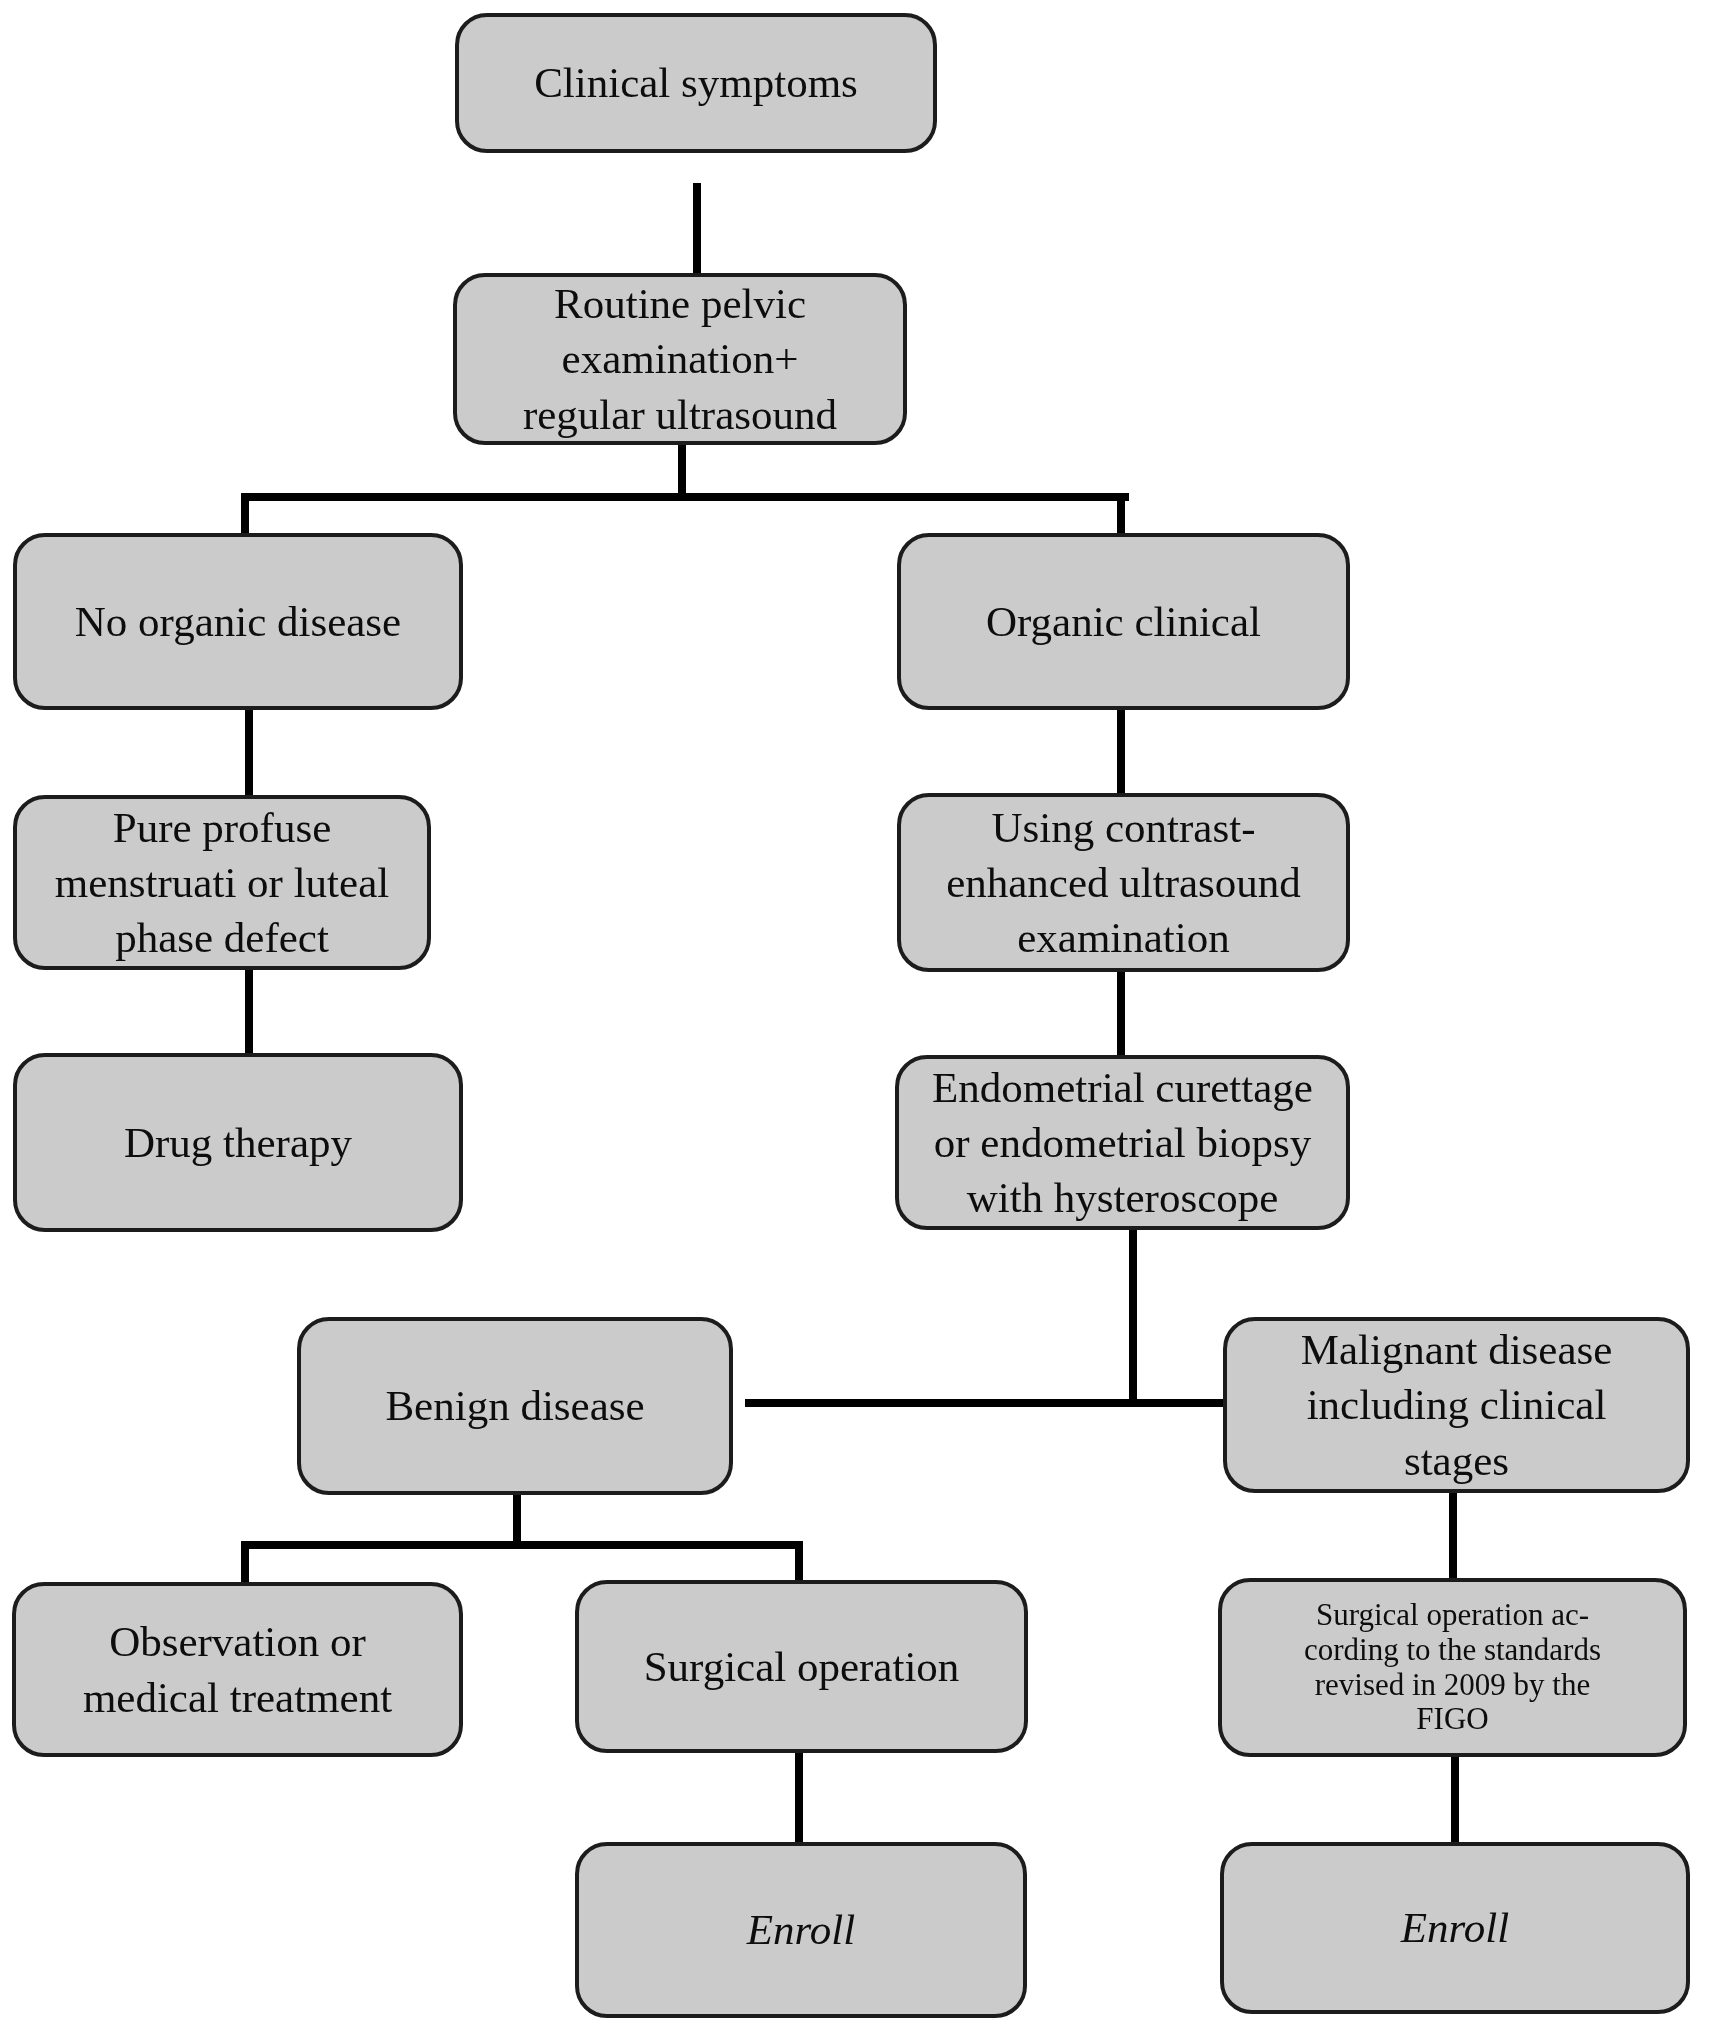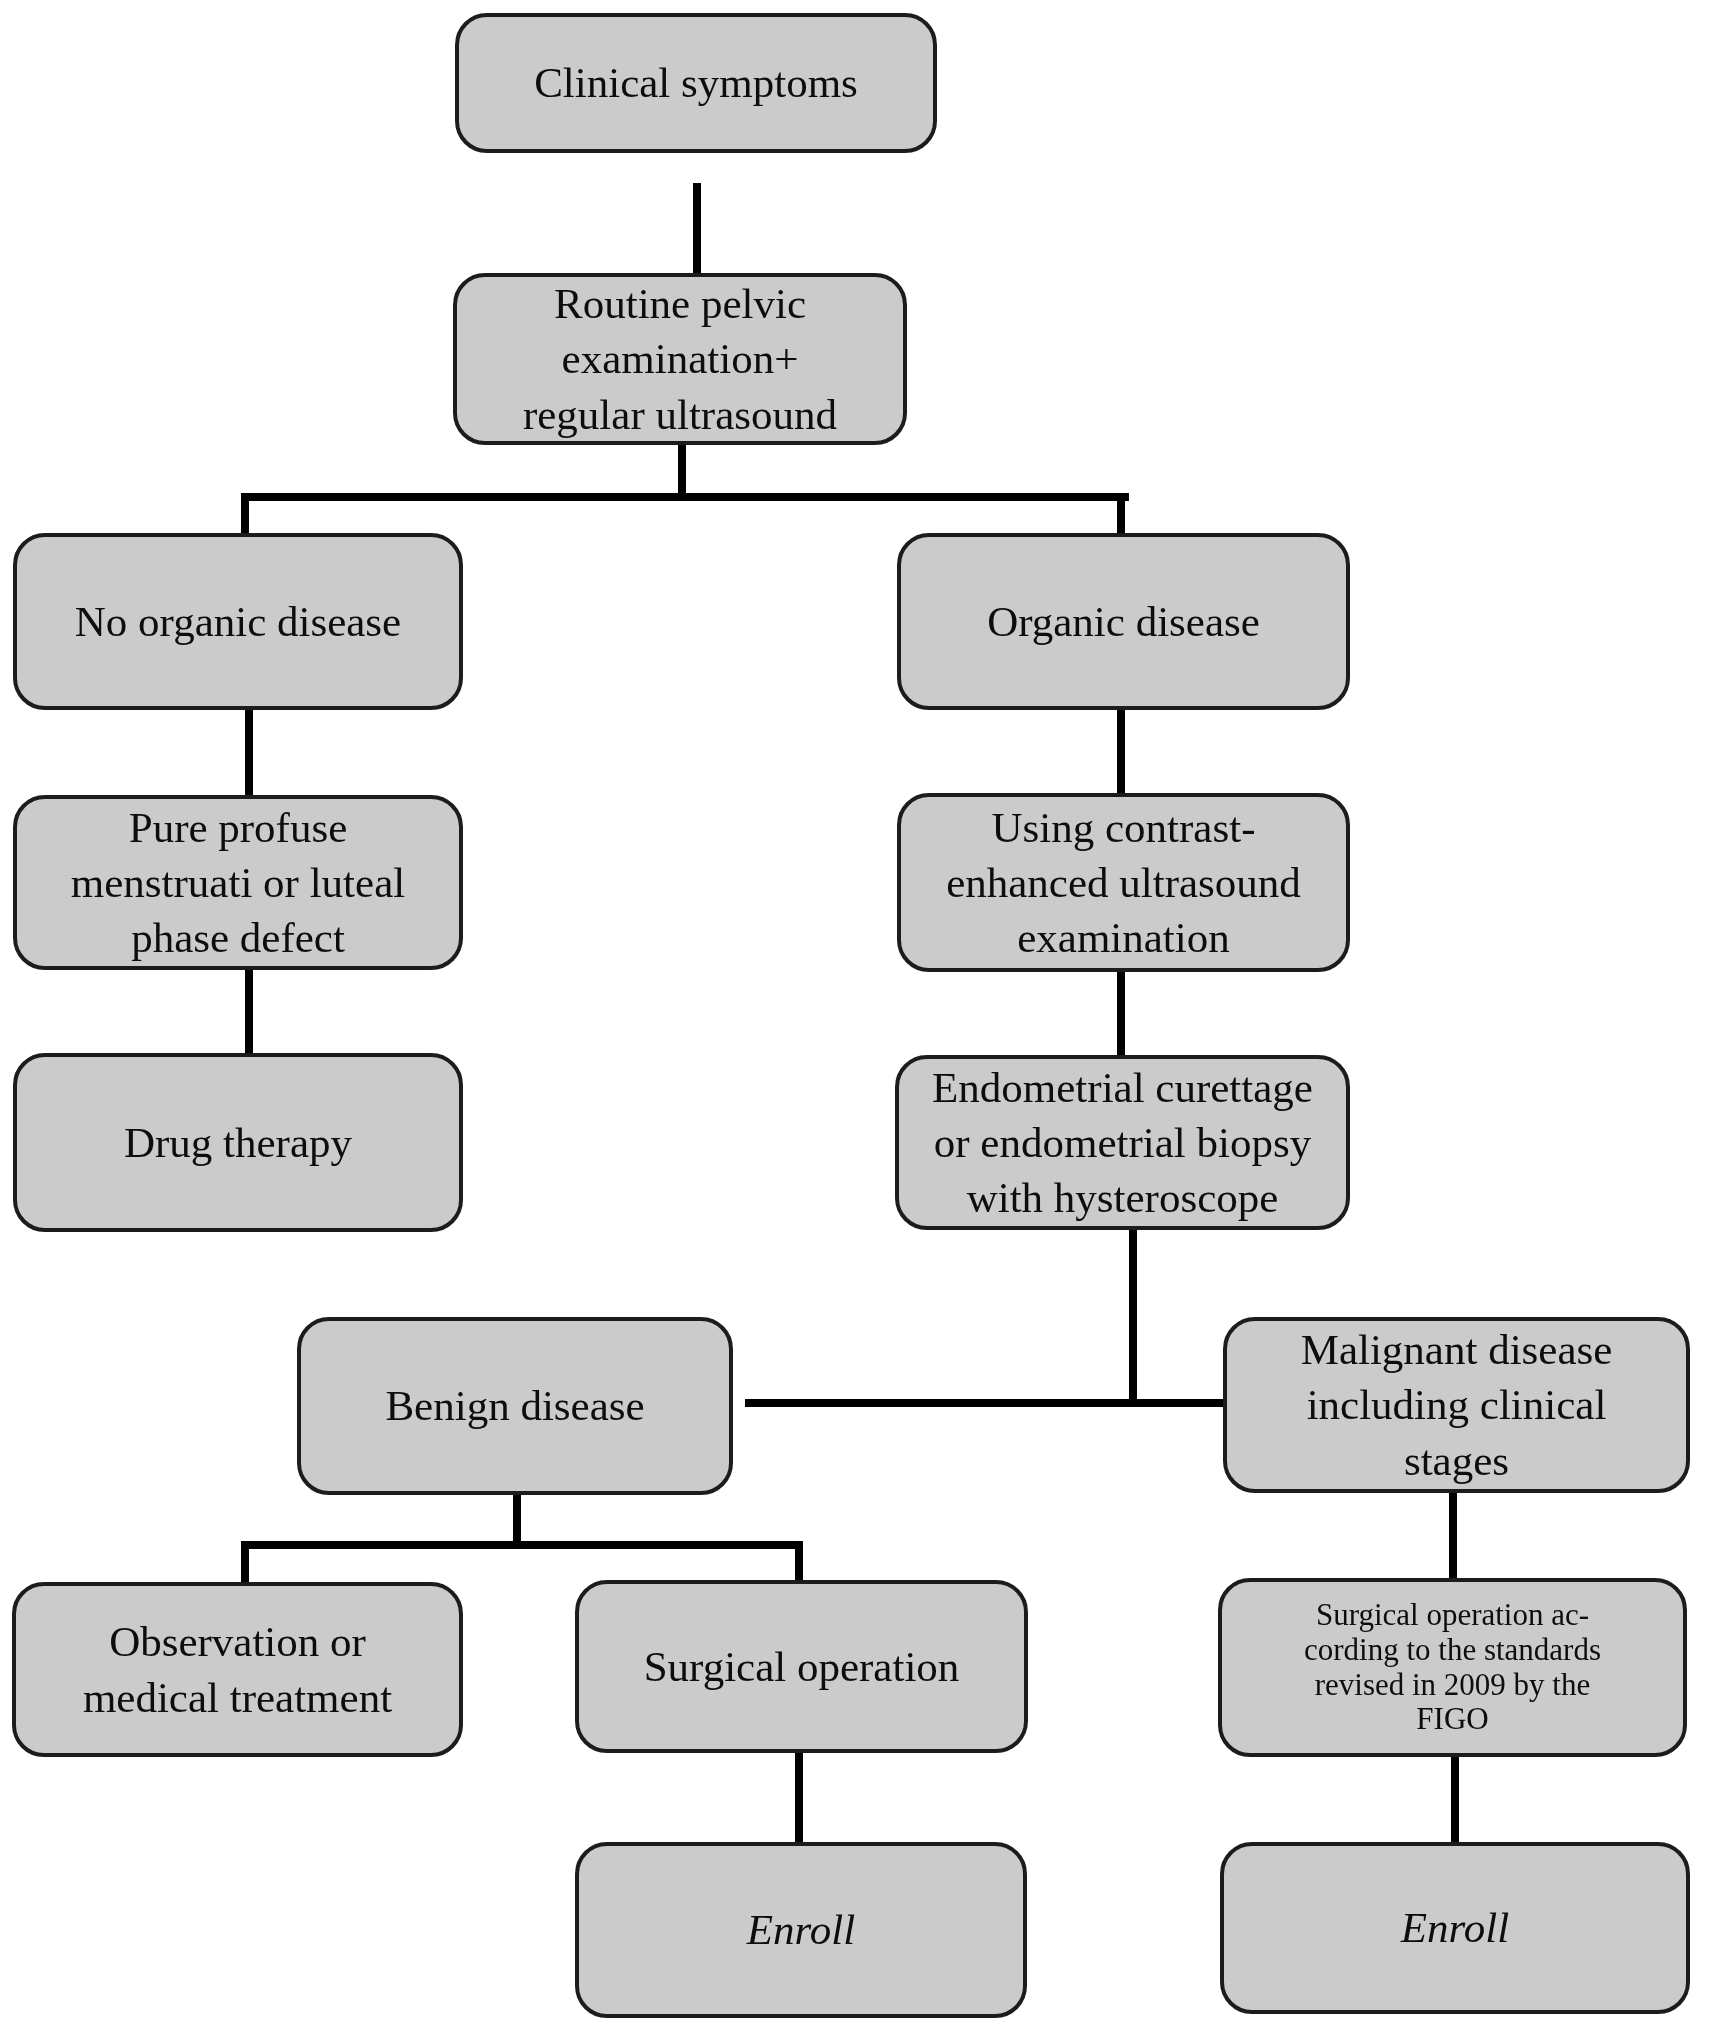--- a/index.html
+++ b/index.html
@@ -80,24 +80,24 @@
     <span class="label">Routine pelvic
 examination+
 regular ultrasound</span>
   </div>
 
   <div class="node" style="left:13px; top:533px; width:450px; height:177px;">
     <span class="label">No organic disease</span>
   </div>
 
   <div class="node" style="left:897px; top:533px; width:453px; height:177px;">
-    <span class="label">Organic disease</span>
+    <span class="label">Organic clinical</span>
   </div>
 
-  <div class="node" style="left:13px; top:795px; width:450px; height:175px;">
+  <div class="node" style="left:13px; top:795px; width:418px; height:175px;">
     <span class="label">Pure profuse
 menstruati or luteal
 phase defect</span>
   </div>
 
   <div class="node" style="left:897px; top:793px; width:453px; height:179px;">
     <span class="label">Using contrast-
 enhanced ultrasound
 examination</span>
   </div>

